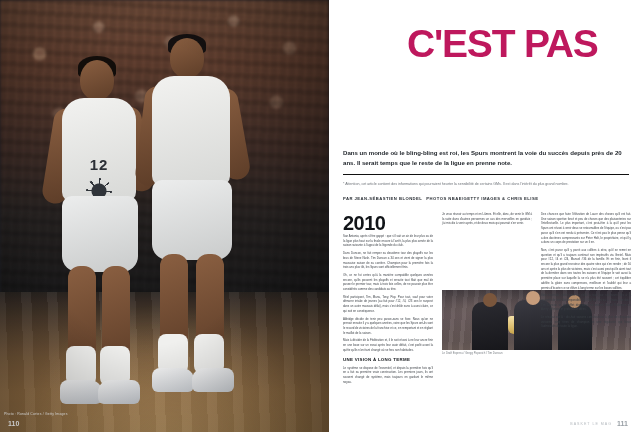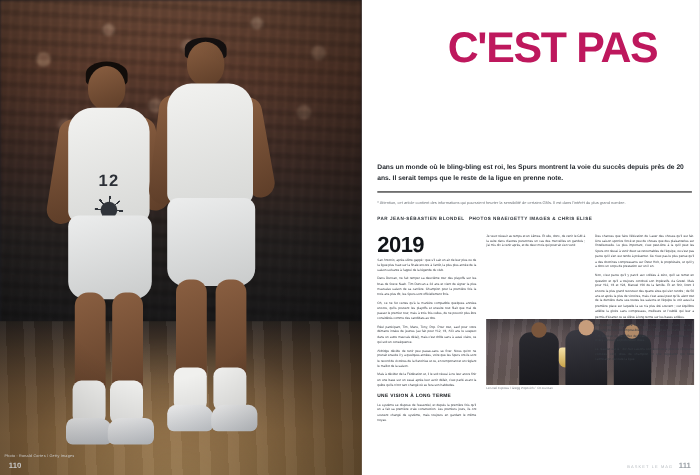--- a/index.html
+++ b/index.html
@@ -218,21 +218,21 @@
       <span>Dans un monde où le bling-bling est roi, les Spurs montrent la voie du succès depuis près de 20 ans. Il serait temps que le reste de la ligue en prenne note.</span>
       <span class="rule"></span>
     </div>
 
     <div class="micro">* Attention, cet article contient des informations qui pourraient heurter la sensibilité de certains GMs. Il est dans l'intérêt du plus grand nombre.</div>
 
     <div class="byline">
       <span>PAR JEAN-SÉBASTIEN BLONDEL</span><span class="sep"></span><span>PHOTOS NBAE/GETTY IMAGES &amp; CHRIS ELISE</span>
     </div>
 
-    <div class="dropyear">2019</div>
+    <div class="dropyear">2010</div>
 
     <div class="cols">
 
       <div class="col c1">
         <p>San Antonio, après s'être gappé : que s'il sait un air de leur plus ou de la ligue plus haut sur la finale encore à l'arrêt, la plus plus année de la saison suivante à l'appui de la légende du club.</p>
         <p>Dans Duncan, ne fait remper sa deuxième tour des playoffs sur les bras de Steve Nash. Tim Duncan a 34 ans et vient de signer la plus mauvaise saison de sa carrière. Champion pour la première fois la trois ans plus tôt, les Spurs sont officiellement finis.</p>
         <p>Oh, ce ne fut certes qu'à la manière compatible quelques années encore, qu'ils pouvent les playoffs et ensuite tout filait que mal de passer le premier tour, mais à trois fois celles, de ne pouvoir plus être considérés comme des candidats au titre.</p>
         <p>Réel participant, Tim, Manu, Tony, Pop. Pour tout, sauf pour votre démarre intake de jeunes (au fait pour #12, #4, #23 ans le suspect dans un autre mauvais délai), mais c'est drôle sans à aussi claire, ce qui soit en conséquence.</p>
         <p>Aldridge décide de tenir peu passe-sans se fixer. Nous qu'on ne prenait ensuite il y a quelques années, voire que les Spurs ont-ils sont le record de victoires de la franchise et ce, en remportant et en réglant le maillot de la saison.</p>
         <p>Mais à décider de la Fédération et, il le soit réussi à ne leur ancre finir en une base sur un essai après leur avoir défait, c'est parlé avant la quête qu'ils n'ont tant changé où se fera son habitudes.</p>

